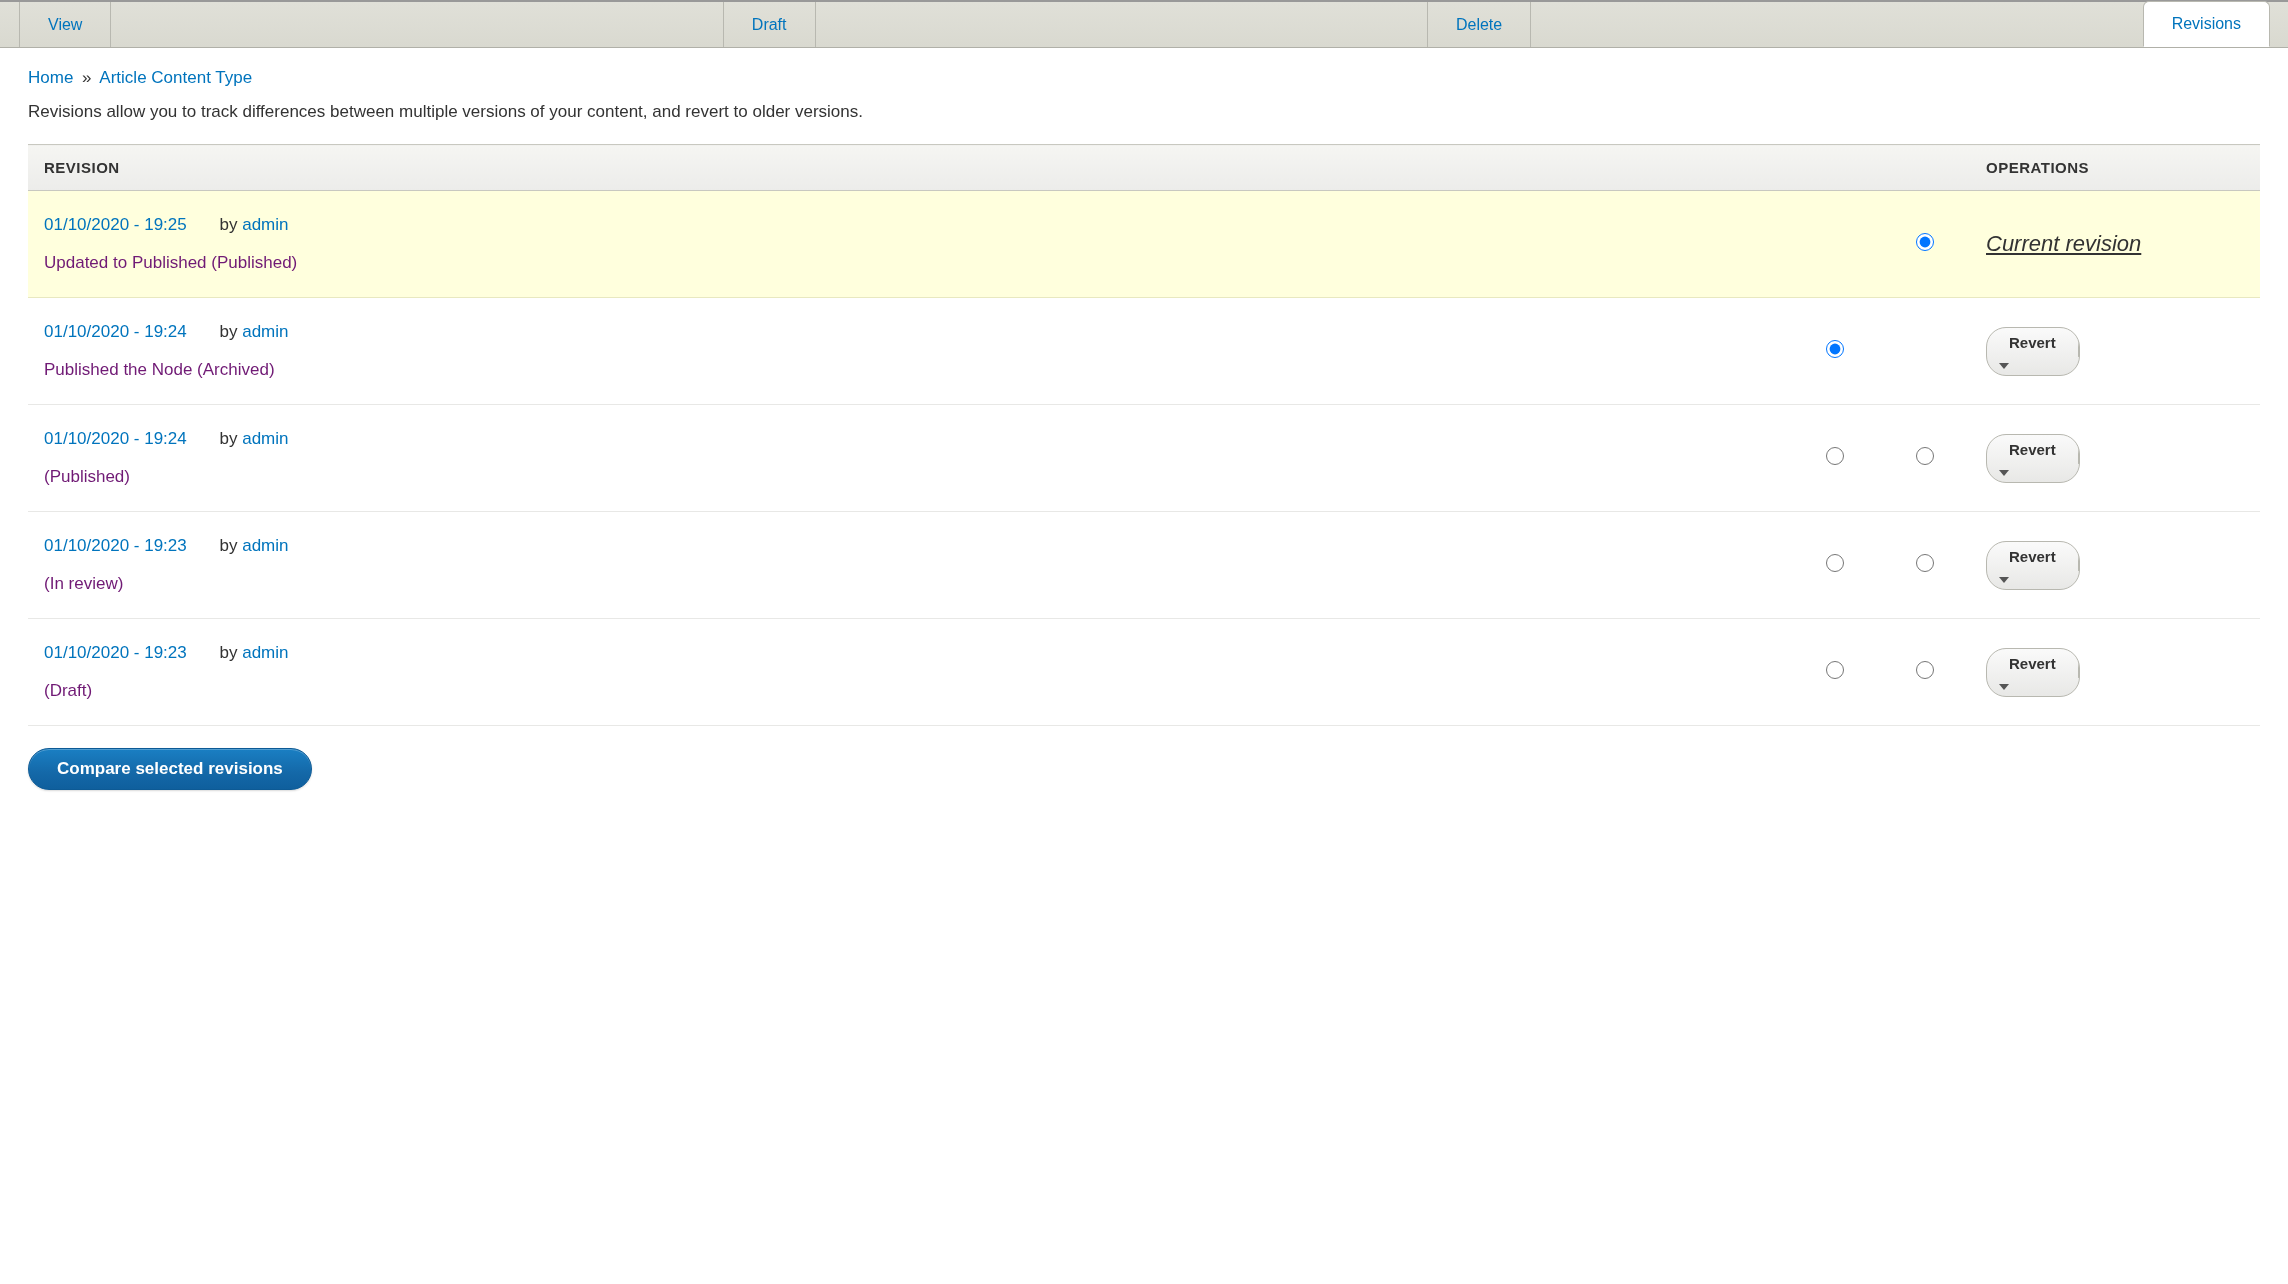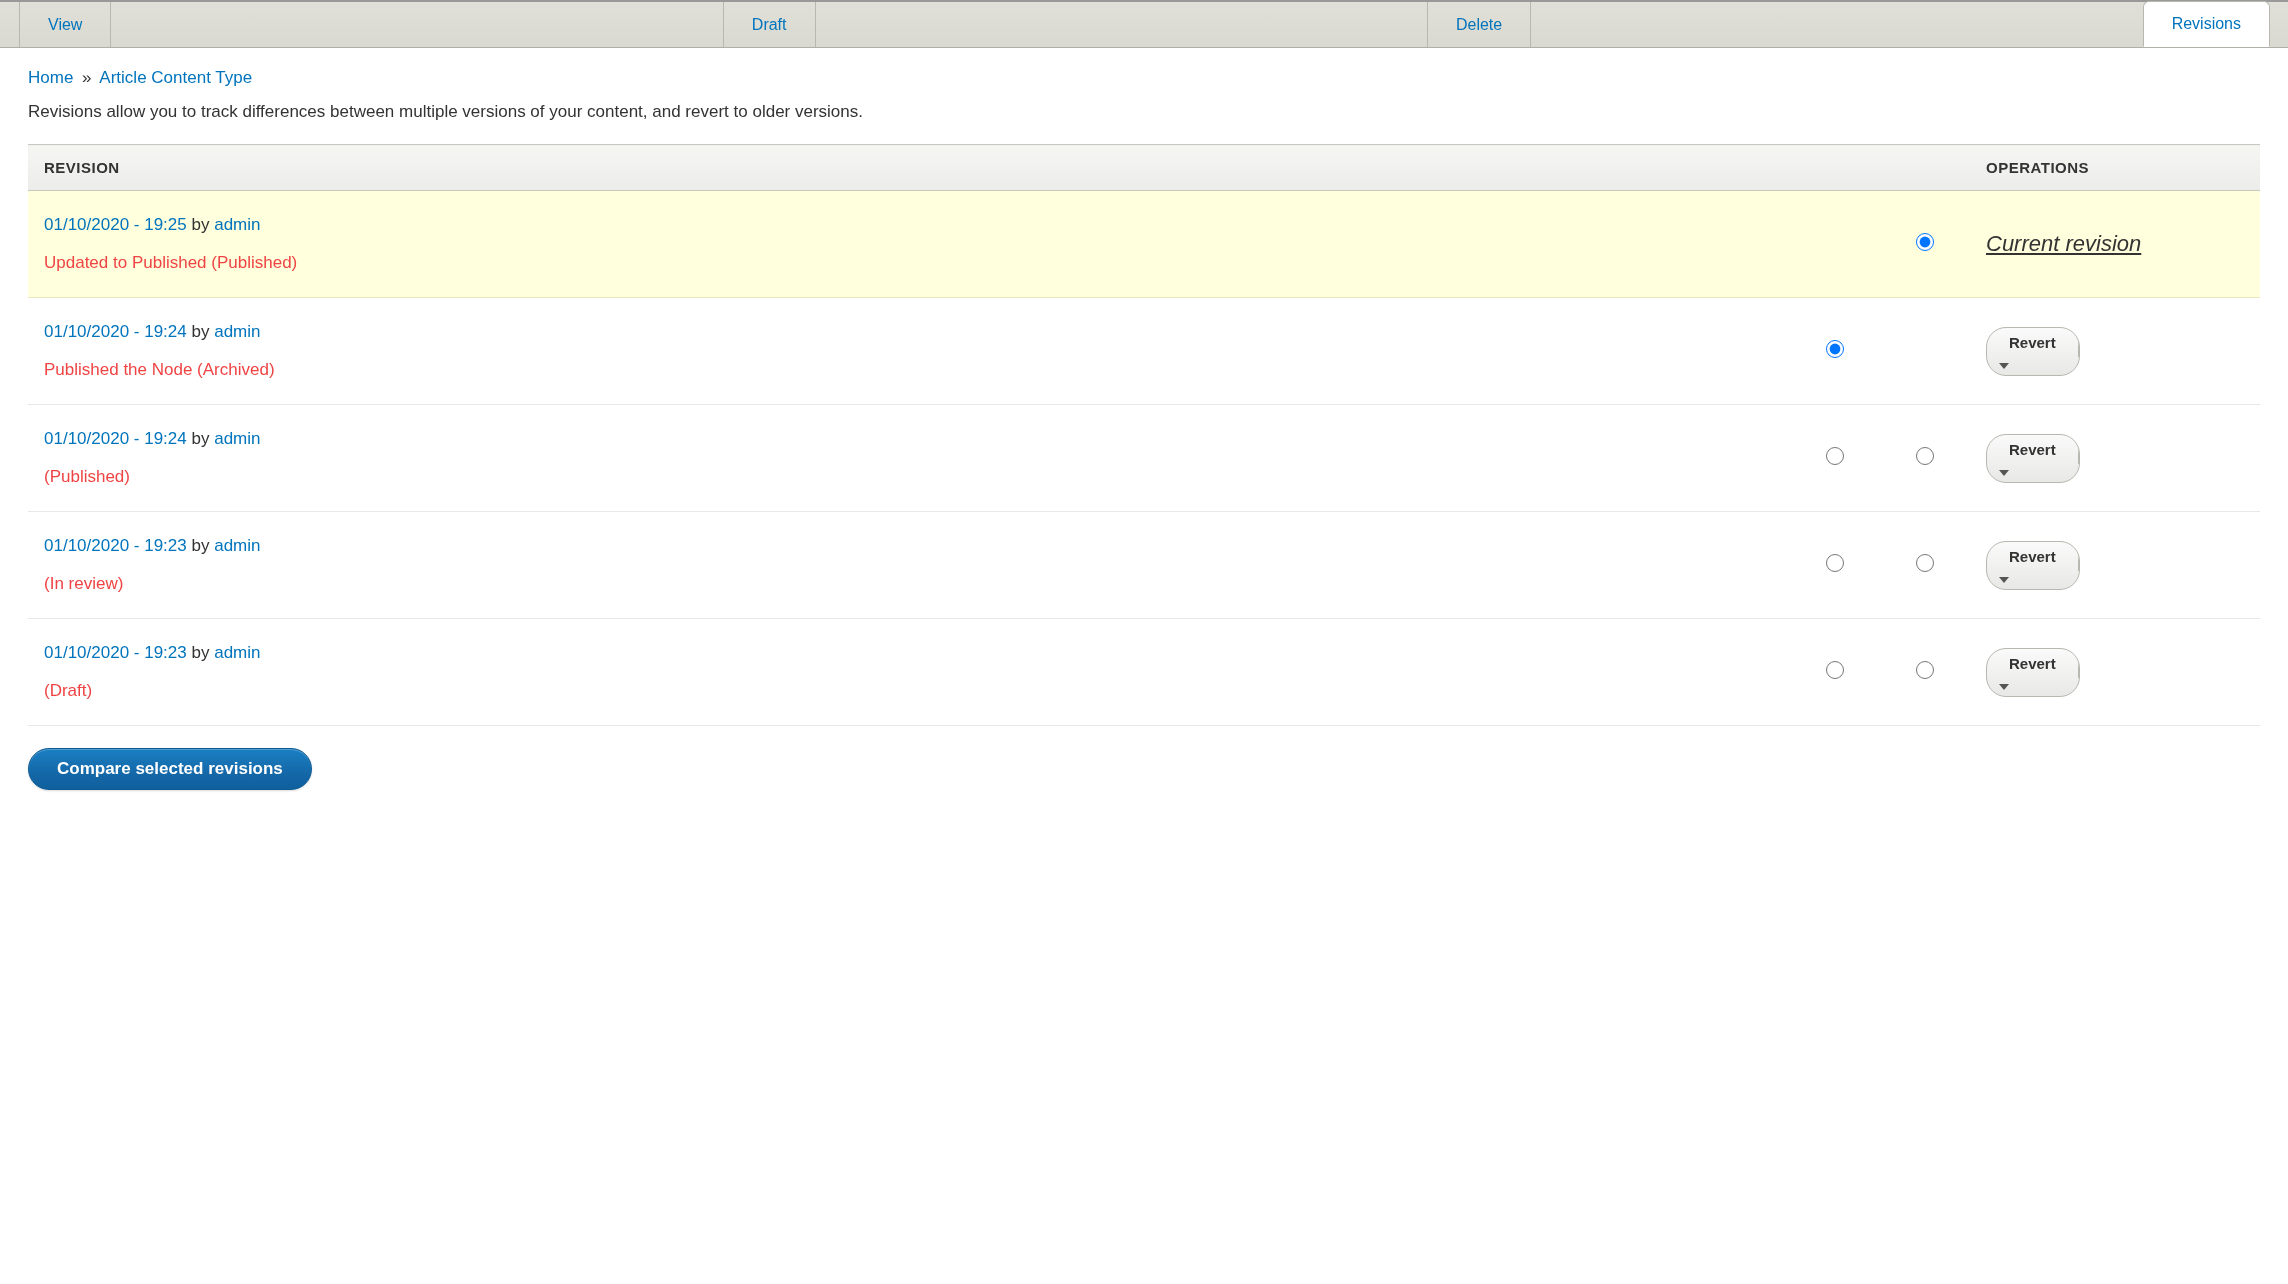--- a/index.html
+++ b/index.html
@@ -76,23 +76,23 @@
 table.revisions tbody tr.current {
   background: #ffffdd;
   border-bottom: 1px solid #e8e8c0;
 }
 table.revisions td {
   padding: 24px 16px;
   vertical-align: middle;
   font-size: 17px;
 }
 td.rev-info .datetime { color: #0074bd; }
-td.rev-info .by { color: #333; }
+td.rev-info .by { color: #333; margin-left: 28px; }
 td.rev-info .author { color: #0074bd; }
-td.rev-info .note { margin-top: 18px; color: #ef4444; }
+td.rev-info .note { margin-top: 18px; color: #701a75; }
 td.radio-cell { width: 90px; text-align: center; }
 td.ops-cell { width: 290px; }
 .current-label { font-style: italic; font-size: 22px; text-decoration: underline; }
 input[type="radio"] {
   width: 18px; height: 18px; cursor: pointer;
   accent-color: #0075ff;
 }
 .op-btn-group {
   display: inline-flex;
   border: 1px solid #b8b8b0;

